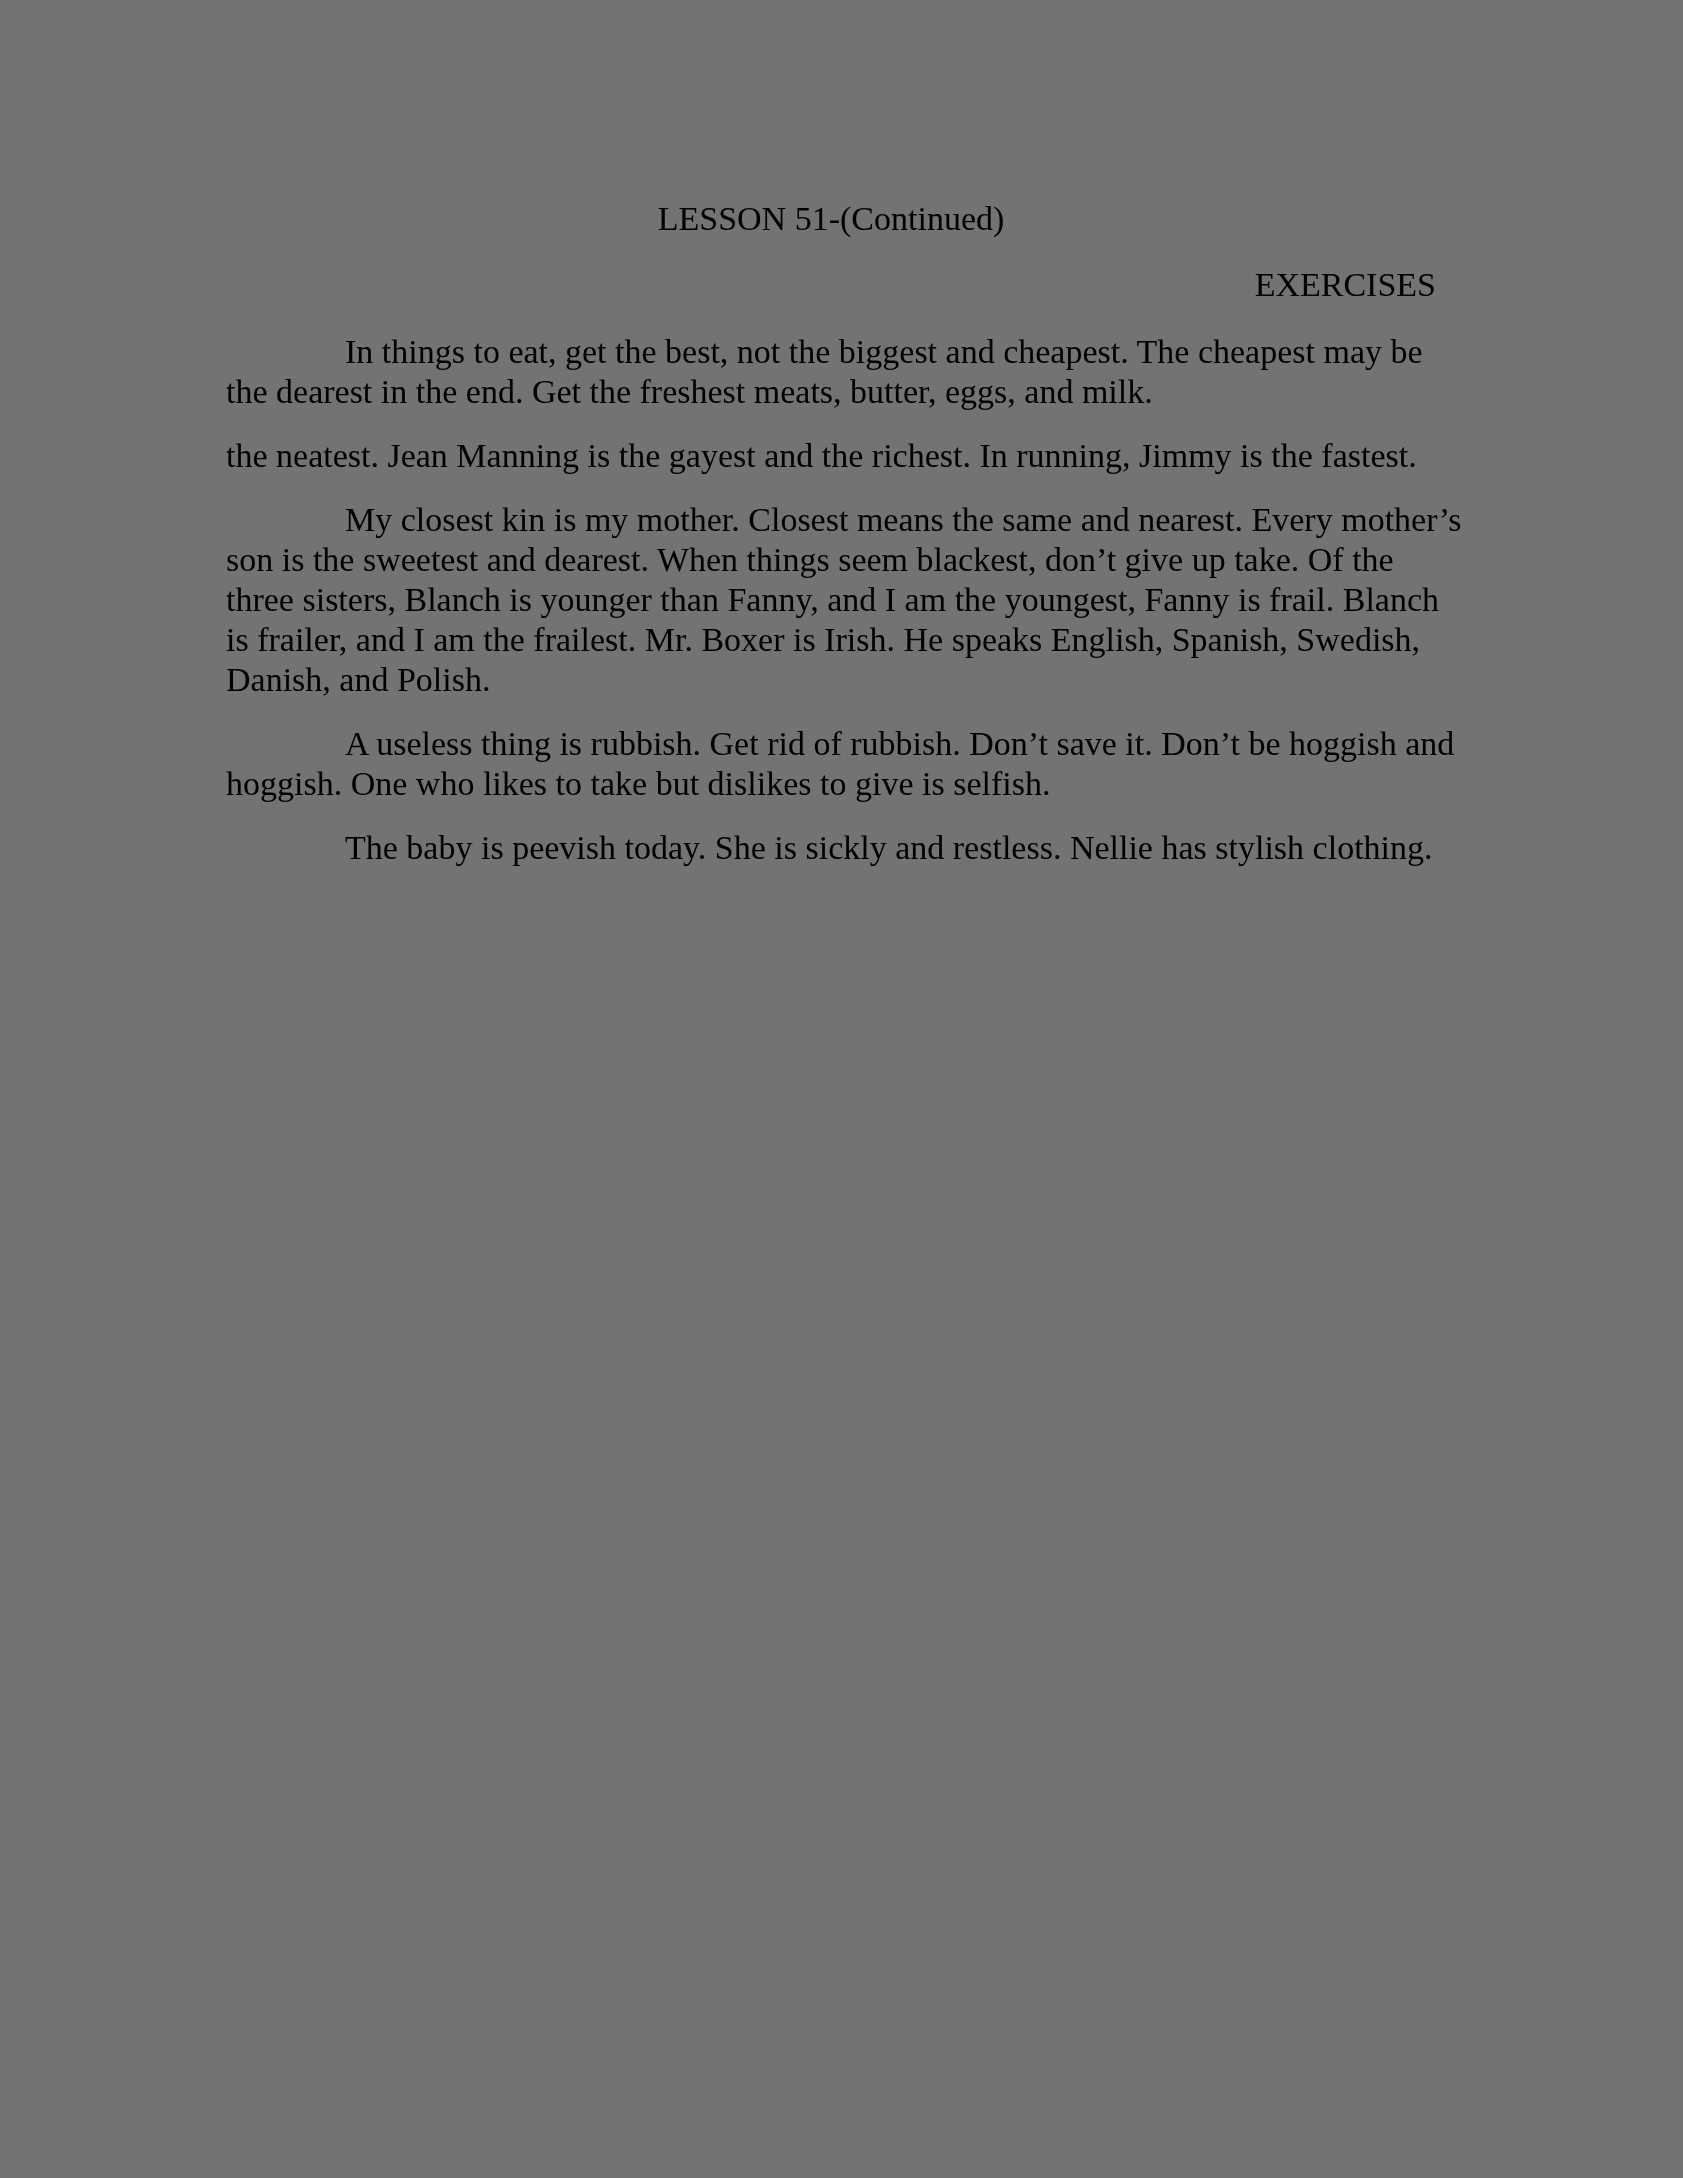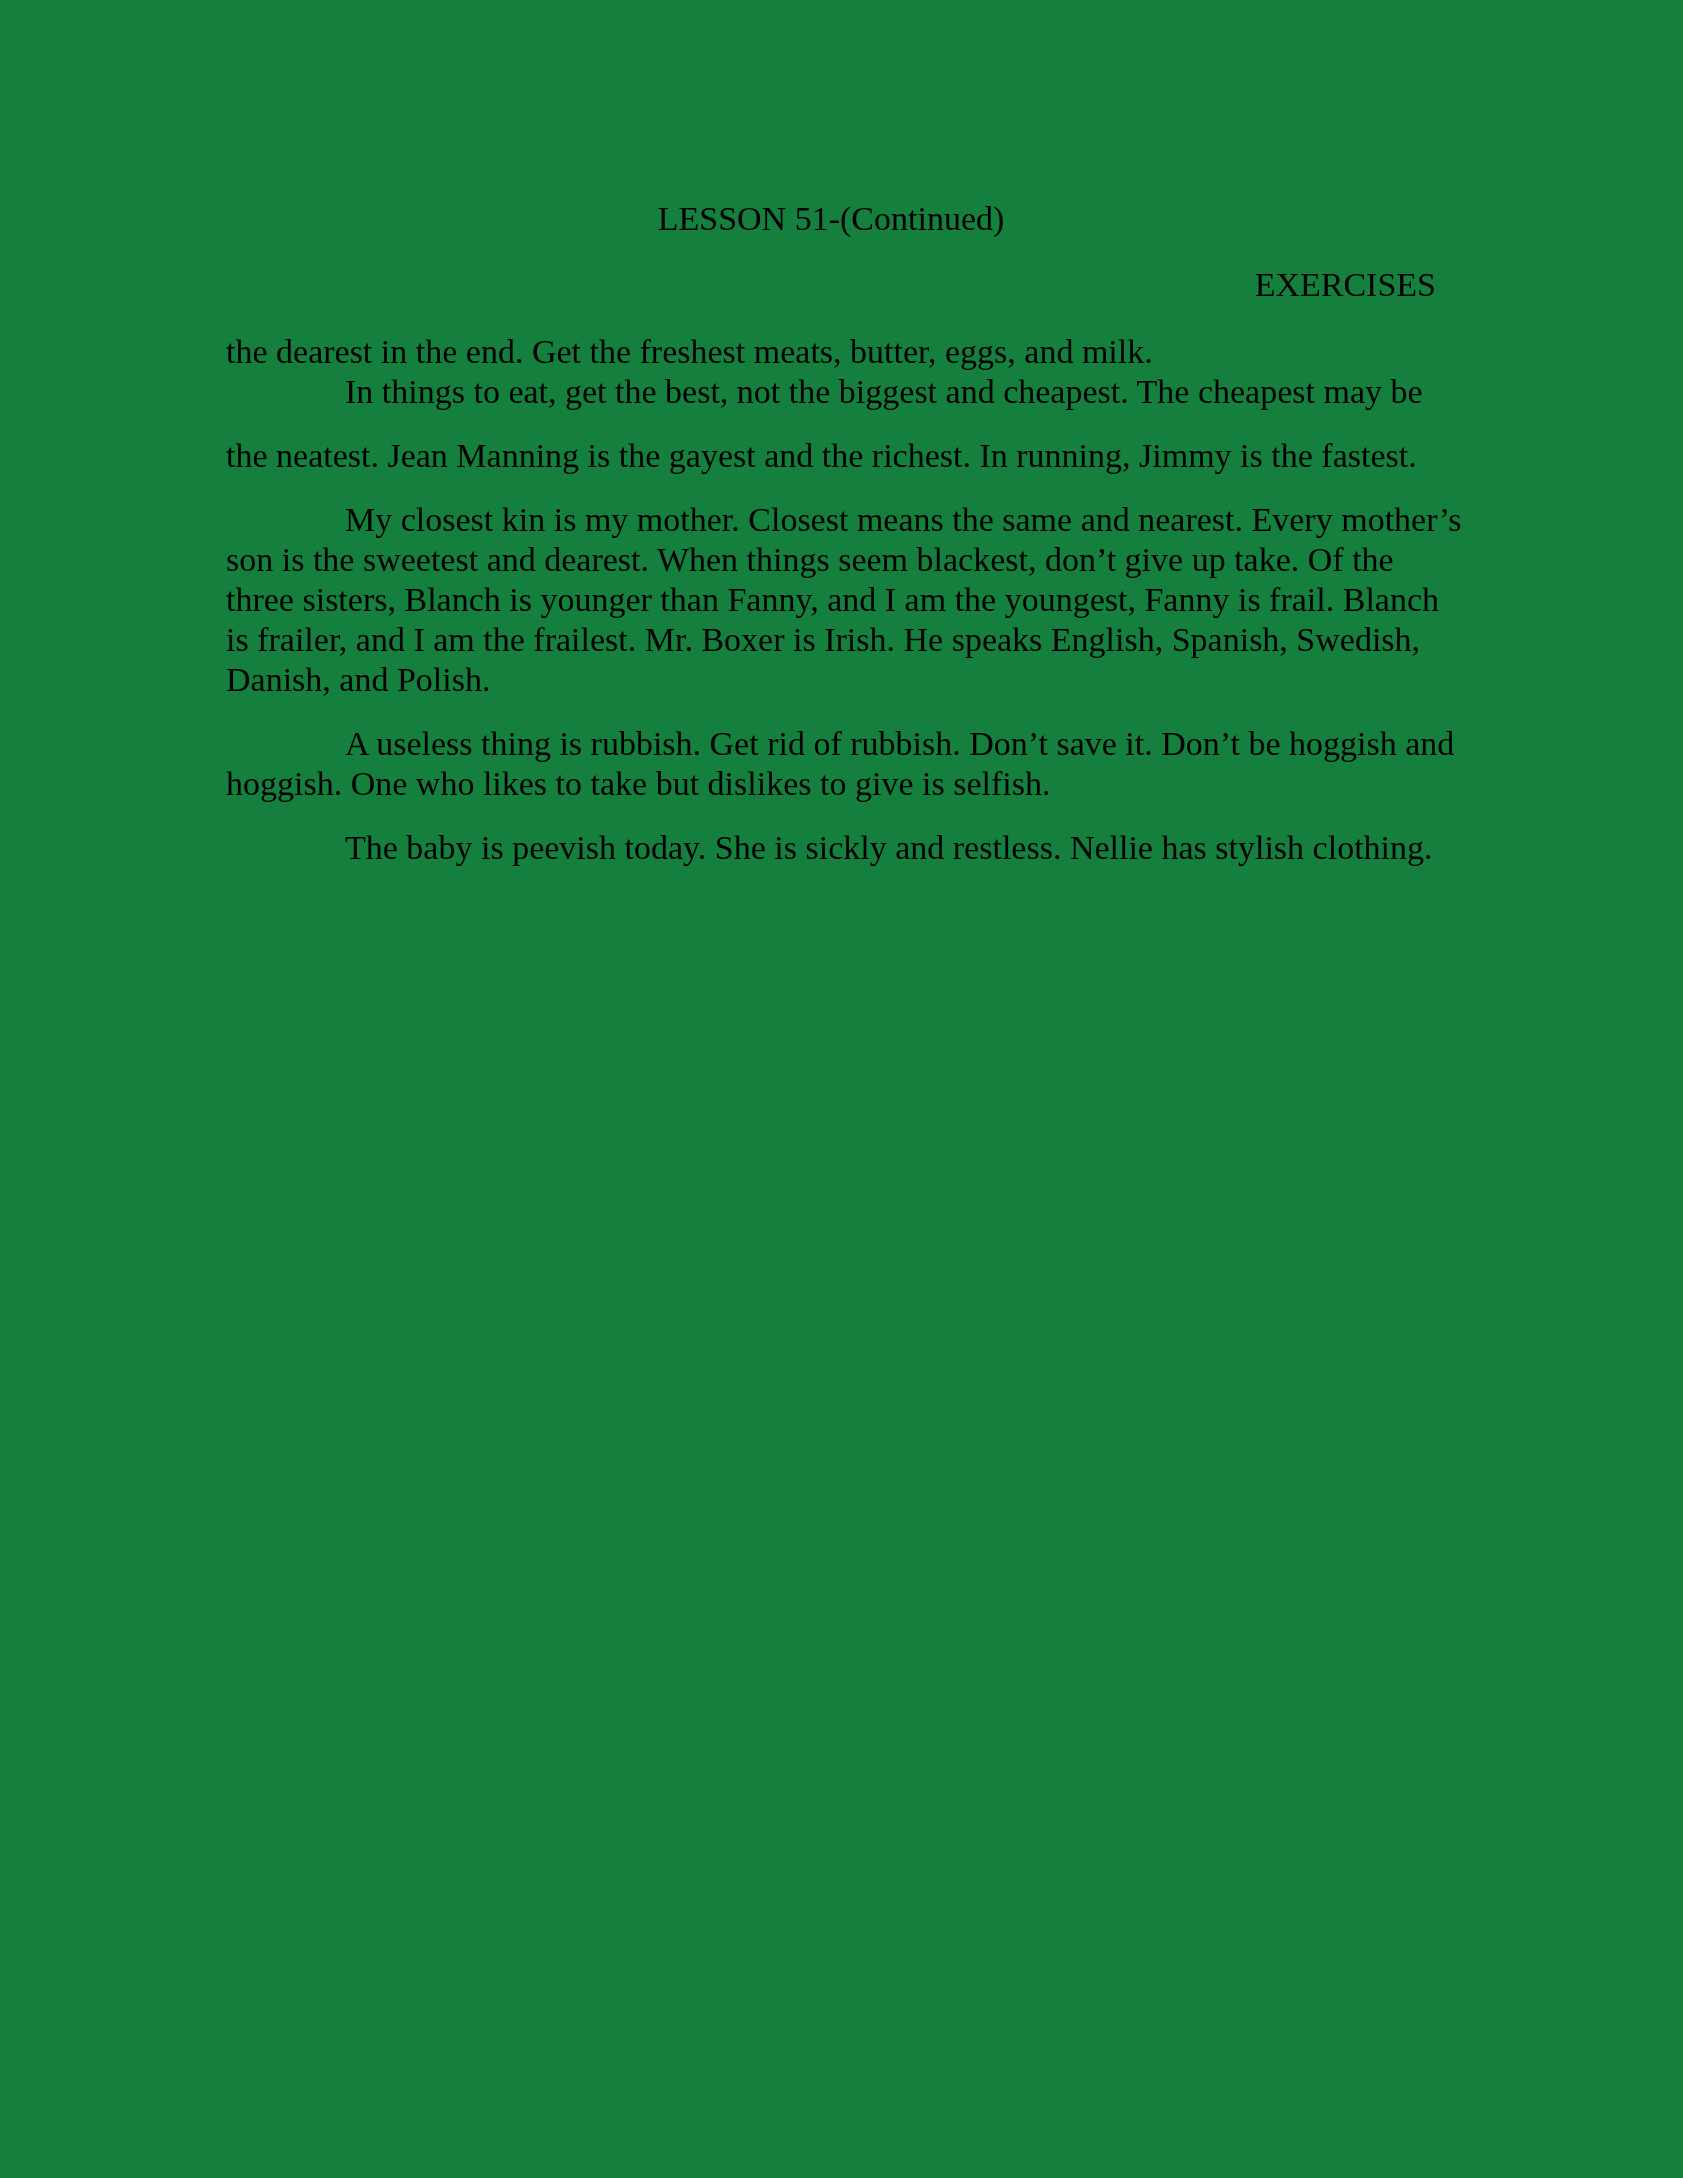--- a/index.html
+++ b/index.html
@@ -12,21 +12,21 @@
     height: 2178px;
     position: relative;
     overflow: hidden;
   }
   .page {
     position: absolute;
     left: 0;
     top: 0;
     width: 1683px;
     height: 2178px;
-    background: #15803d;
+    background: #737373;
   }
   .content {
     position: absolute;
     left: 226px;
     top: 199px;
     width: 1210px;
     font-family: "Liberation Serif", "DejaVu Serif", serif;
     font-size: 34px;
     line-height: 40px;
     color: #000000;
@@ -56,22 +56,22 @@
 <body>
 
 <div class="page">
   <div class="content">
 
     <h1 class="doc-title">LESSON 51-(Continued)</h1>
 
     <h2 class="doc-heading">EXERCISES</h2>
 
     <p class="para">
+      <span class="line first">In things to eat, get the best, not the biggest and cheapest. The cheapest may be</span>
       <span class="line">the dearest in the end. Get the freshest meats, butter, eggs, and milk.</span>
-      <span class="line first">In things to eat, get the best, not the biggest and cheapest. The cheapest may be</span>
     </p>
 
     <p class="para">
       <span class="line">the neatest. Jean Manning is the gayest and the richest. In running, Jimmy is the fastest.</span>
     </p>
 
     <p class="para">
       <span class="line first">My closest kin is my mother. Closest means the same and nearest. Every mother’s</span>
       <span class="line">son is the sweetest and dearest. When things seem blackest, don’t give up take. Of the</span>
       <span class="line">three sisters, Blanch is younger than Fanny, and I am the youngest, Fanny is frail. Blanch</span>

